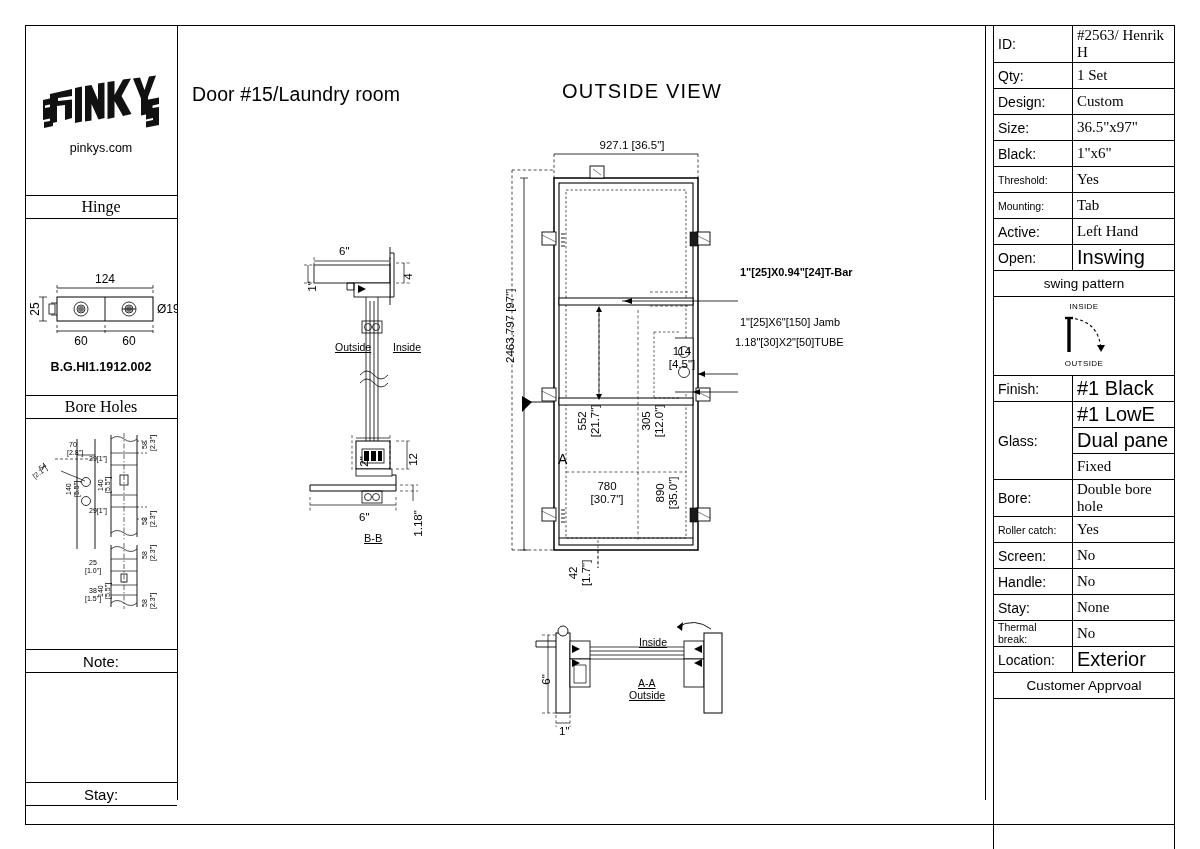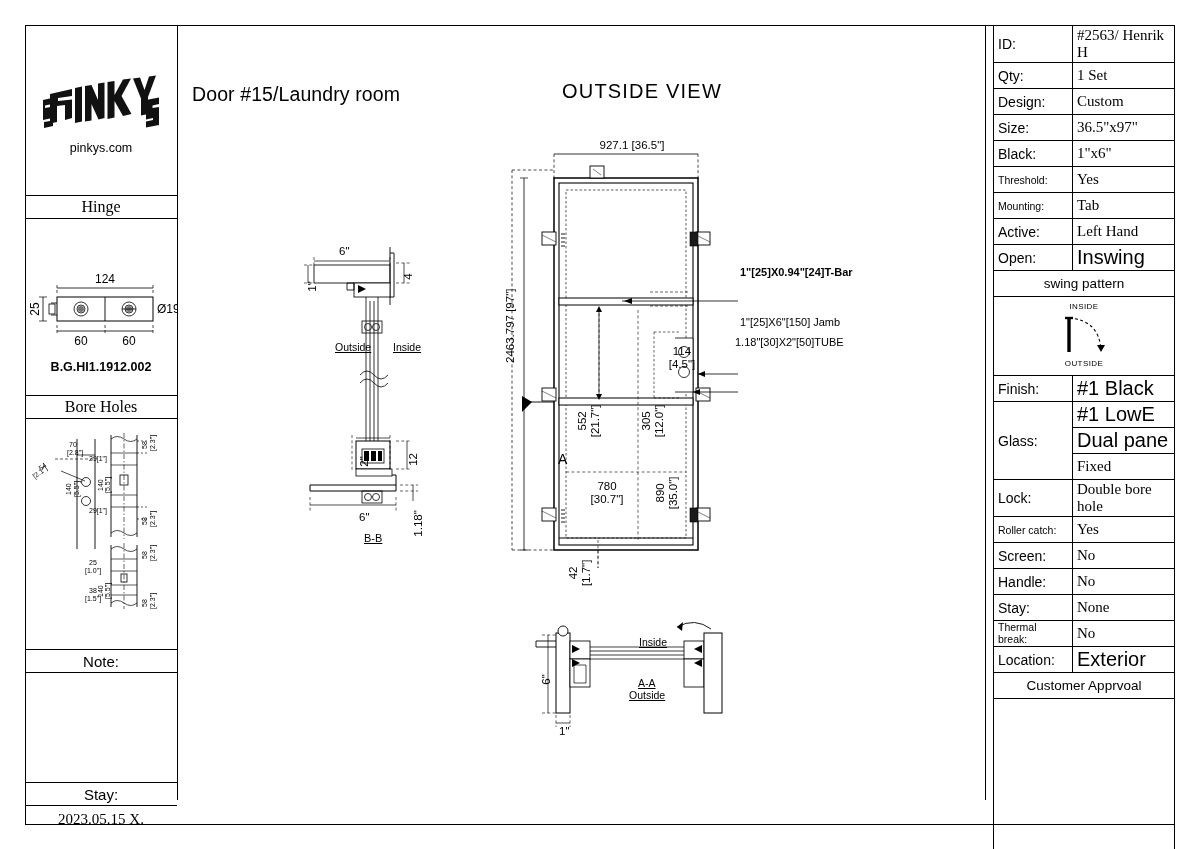--- a/index.html
+++ b/index.html
@@ -192,21 +192,20 @@
           <text x="122" y="188" transform="rotate(-90 122 188)">58</text>
           <text x="130" y="190" transform="rotate(-90 130 190)">[2.3"]</text>
         </g>
       </svg>
     </div>
 
     <div class="lc-sec lc-hd sans" id="hd-note">Note:</div>
     <div class="lc-sec" id="note-body"></div>
 
     <div class="lc-sec lc-hd sans" id="hd-date">Stay:</div>
-    <div class="lc-sec" id="date-body">2023.05.15 X.</div>
   </div>
 
   <div id="centercol">
 
     <div id="title-main">Door #15/Laundry room</div>
     <div id="title-outside">OUTSIDE  VIEW</div>
 
     <svg style="position:absolute;left:325px;top:95px;" width="330" height="480" viewBox="0 0 330 480">
       <g stroke="#000" fill="none">
 
@@ -487,21 +486,21 @@
           <td class="k" rowspan="3">Glass:</td>
           <td class="v sans">#1  LowE</td>
         </tr>
       <tr>
           <td class="v sans">Dual pane</td>
         </tr>
       <tr>
           <td class="v">Fixed</td>
         </tr>
       <tr>
-          <td class="k">Lock:</td>
+          <td class="k">Bore:</td>
           <td class="v">Double bore hole</td>
         </tr>
       <tr>
           <td class="k sm">Roller catch:</td>
           <td class="v">Yes</td>
         </tr>
       <tr>
           <td class="k">Screen:</td>
           <td class="v">No</td>
         </tr>

